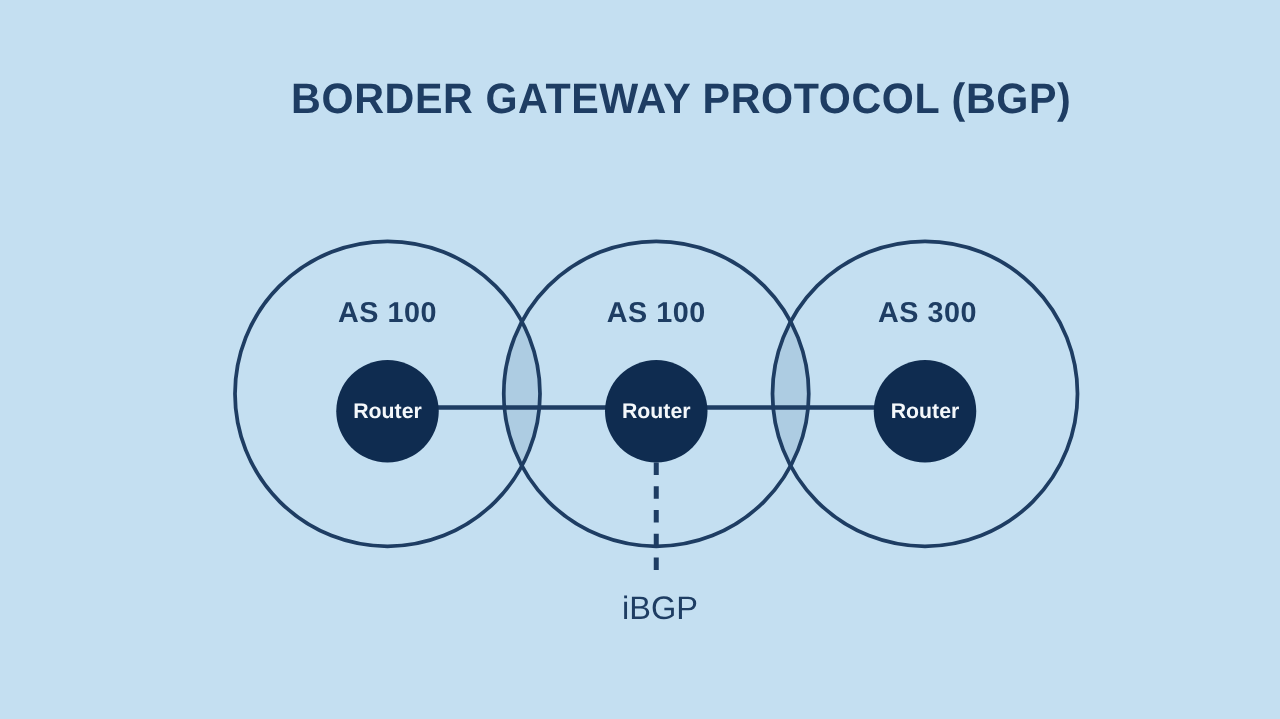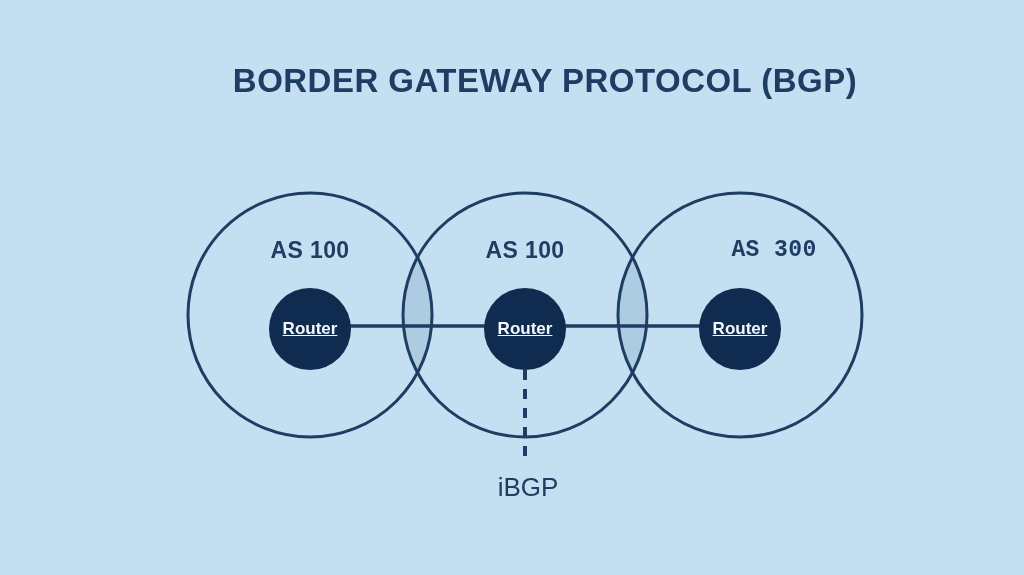--- a/index.html
+++ b/index.html
@@ -47,35 +47,34 @@
     color: #1E3D63;
     white-space: nowrap;
   }
   .router-label {
     position: absolute;
     transform: translate(-50%, -50%);
     font-size: 17px;
     font-weight: bold;
     color: #F4F8FB;
     white-space: nowrap;
-    text-decoration: underline;
   }
   .ibgp-label {
     position: absolute;
     left: 528px;
     top: 487px;
     transform: translate(-50%, -50%);
     font-size: 26px;
     font-weight: normal;
     color: #1E3D63;
     white-space: nowrap;
   }
   .as1-label { left: 310px; top: 250px; }
   .as2-label { left: 525px; top: 250px; }
-  .as3-label { left: 774px; top: 250px; font-family: Liberation Mono, monospace; }
+  .as3-label { left: 742px; top: 250px; }
   .r1-label { left: 310px; top: 329px; }
   .r2-label { left: 525px; top: 329px; }
   .r3-label { left: 740px; top: 329px; }
 </style>
 </head>
 <body>
 
 <div class="canvas">
 
   <h1 class="title">BORDER GATEWAY PROTOCOL (BGP)</h1>

